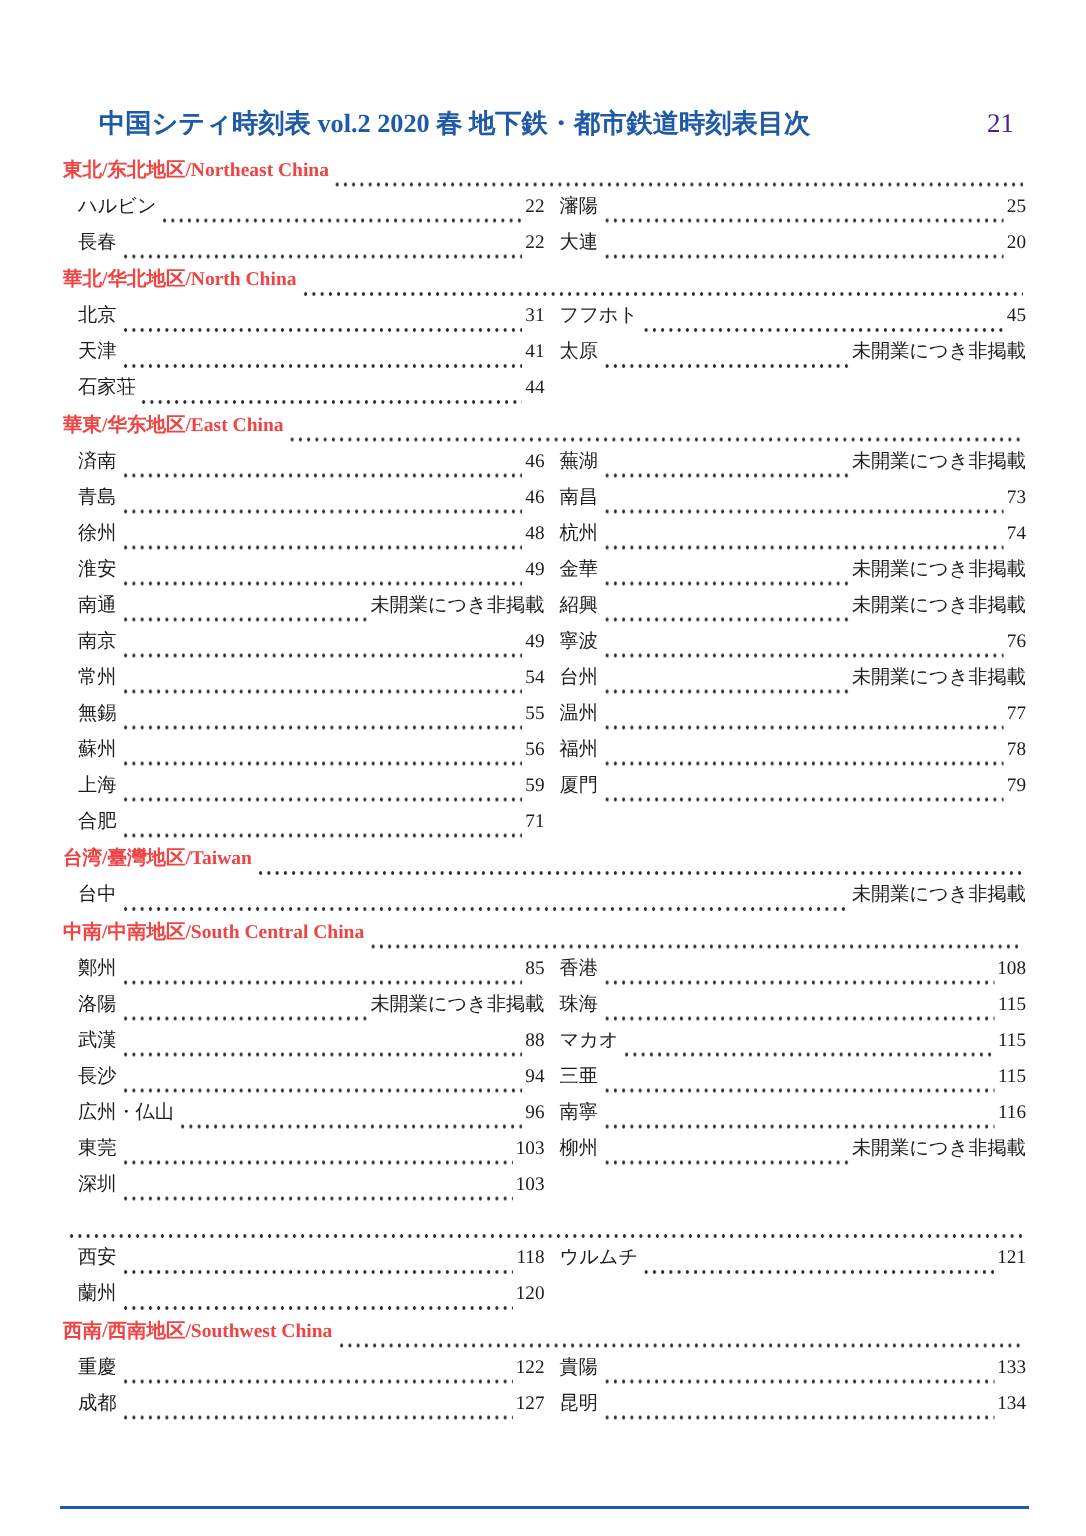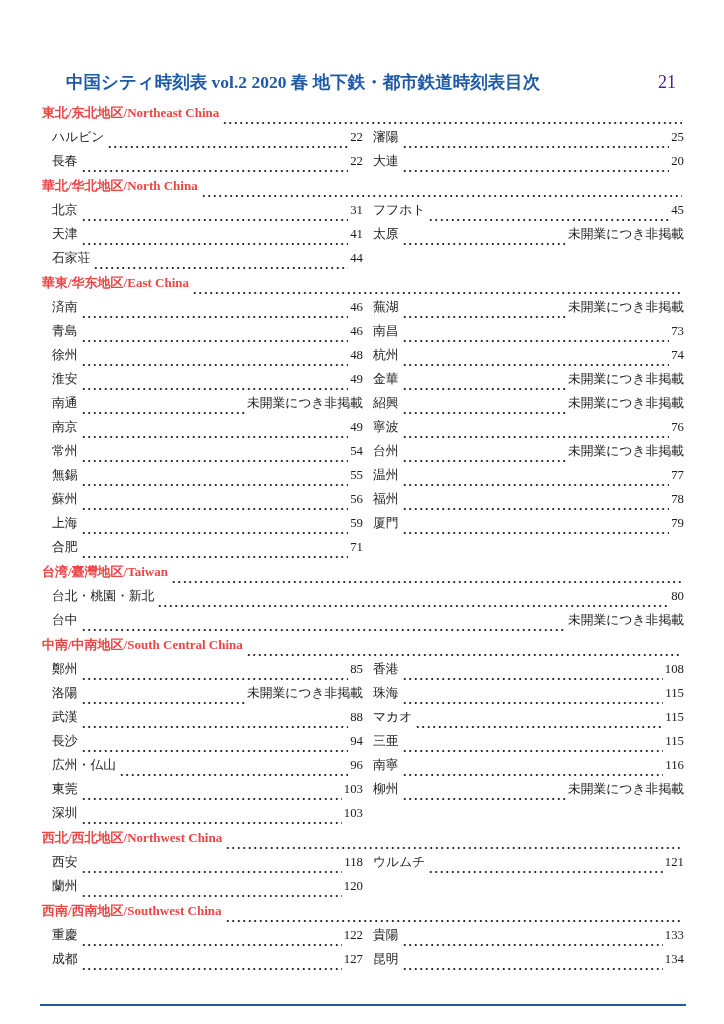--- a/index.html
+++ b/index.html
@@ -279,25 +279,20 @@
         </div>
       </section>
       <section class="toc-section">
         <div class="section-heading">
           <span class="heading-text">台湾/臺灣地区/Taiwan</span>
           <span class="leader"></span>
         </div>
         <div class="toc-columns">
           <div class="toc-col">
             <div class="entry">
-              <span class="entry-name">台北・桃園・新北</span>
-              <span class="leader"></span>
-              <span class="entry-page">80</span>
-            </div>
-            <div class="entry">
               <span class="entry-name">台中</span>
               <span class="leader"></span>
               <span class="entry-page">未開業につき非掲載</span>
             </div>
           </div>
         </div>
       </section>
       <section class="toc-section">
         <div class="section-heading">
           <span class="heading-text">中南/中南地区/South Central China</span>
@@ -370,21 +365,20 @@
             <div class="entry">
               <span class="entry-name">柳州</span>
               <span class="leader"></span>
               <span class="entry-page">未開業につき非掲載</span>
             </div>
           </div>
         </div>
       </section>
       <section class="toc-section">
         <div class="section-heading">
-          <span class="heading-text">西北/西北地区/Northwest China</span>
           <span class="leader"></span>
         </div>
         <div class="toc-columns">
           <div class="toc-col">
             <div class="entry">
               <span class="entry-name">西安</span>
               <span class="leader"></span>
               <span class="entry-page">118</span>
             </div>
             <div class="entry">

